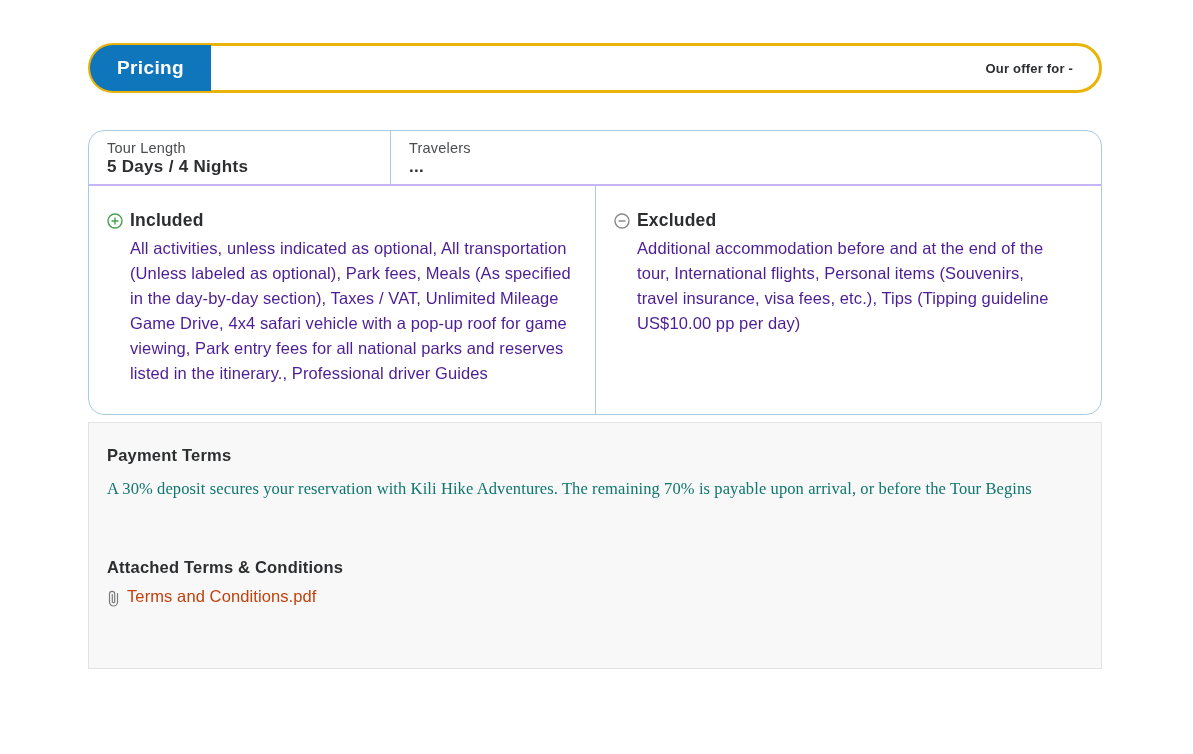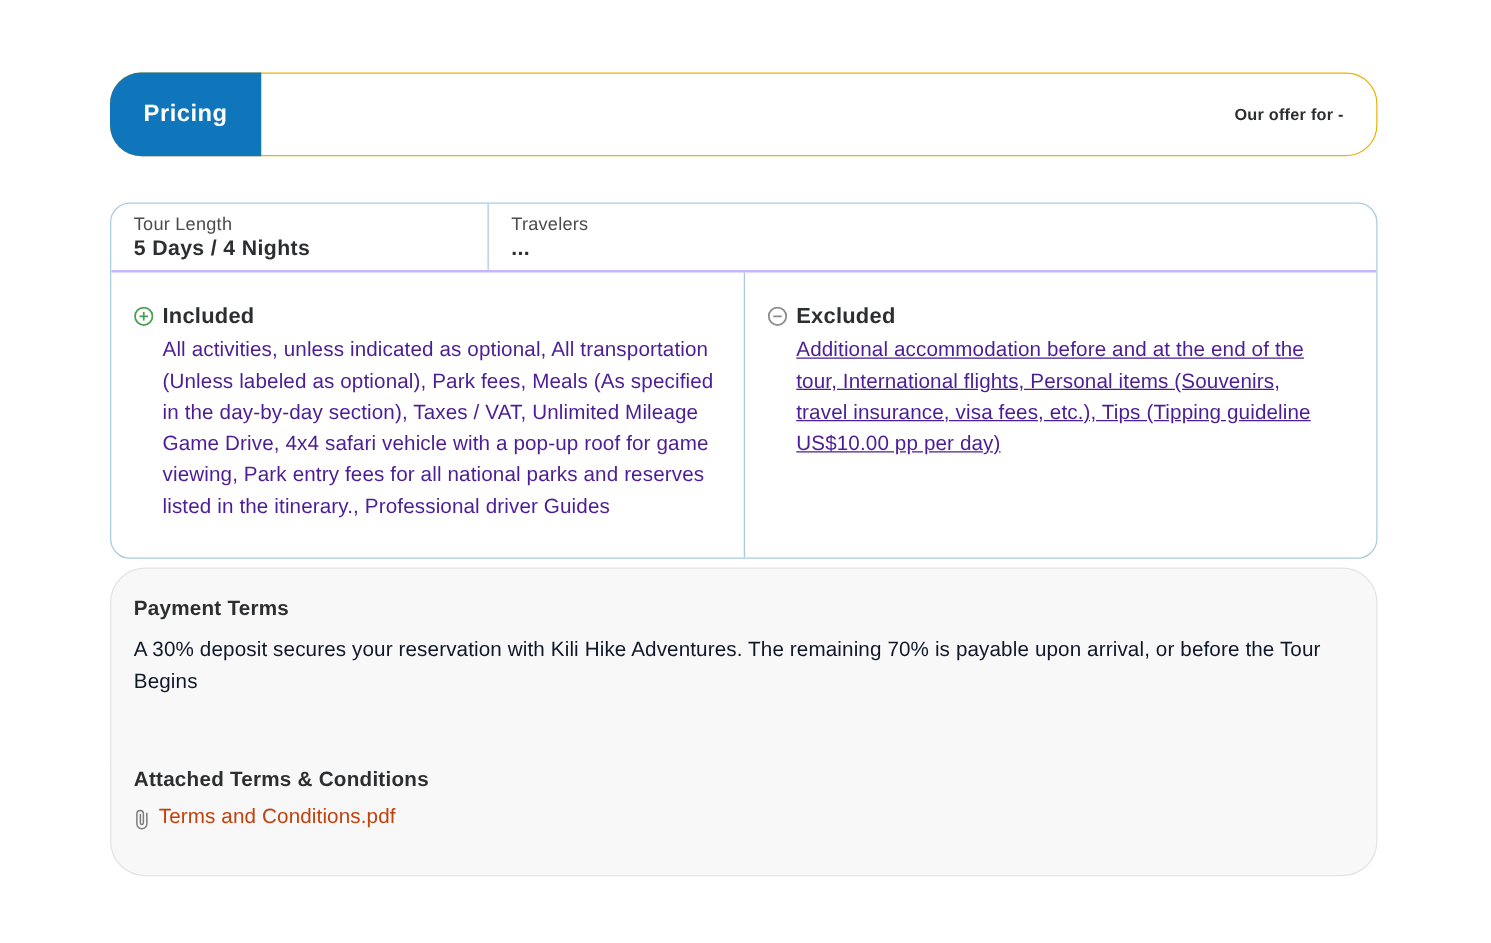--- a/index.html
+++ b/index.html
@@ -11,23 +11,23 @@
     overflow: hidden;
   }
   .page {
     width: 1014px;
     margin-left: 88px;
   }
 
   
   .header-bar {
     position: relative;
-    margin-top: 58px;
-    height: 67px;
-    border: 1px solid #eab308;
+    margin-top: 43px;
+    height: 50px;
+    border: 3px solid #eab308;
     border-radius: 25px;
     background: #ffffff;
     display: flex;
     align-items: center;
     justify-content: flex-end;
     padding-right: 26px;
   }
   .pricing-tab {
     position: absolute;
     left: -1px; top: -1px; bottom: -1px;
@@ -108,44 +108,45 @@
   .icon-circle { width: 16px; height: 16px; display: inline-flex; flex: 0 0 16px; }
   .col-text {
     margin-left: 23px;
     margin-top: 5px;
     font-size: 16.5px;
     line-height: 25px;
     color: #4c1d95;
     letter-spacing: 0.1px;
   }
   .col-included .col-text { max-width: 452px; }
-  .col-excluded .col-text { max-width: 425px; text-decoration: underline; }
+  .col-excluded .col-text { max-width: 425px; }
 
   
   .payment-box {
     margin-top: 7px;
     height: 247px;
     background: #f8f8f8;
     border: 1px solid #e3e3e3;
-    border-radius: 28px;
+    border-radius: 0;
     padding: 23px 18px 0 18px;
   }
   .section-title {
     font-size: 16.5px;
     font-weight: bold;
     color: #2c2e30;
     letter-spacing: 0.2px;
   }
   .payment-text {
     margin-top: 11px;
     font-size: 16.5px;
     line-height: 25px;
-    color: #0f172a;
+    color: #0f766e;
     max-width: 978px;
     letter-spacing: 0.1px;
+    font-family: Liberation Serif, serif;
   }
   .attached-section { margin-top: 57px; }
   .attachment-row {
     margin-top: 10px;
     display: flex;
     align-items: center;
     gap: 7px;
     cursor: pointer;
     width: fit-content;
   }

